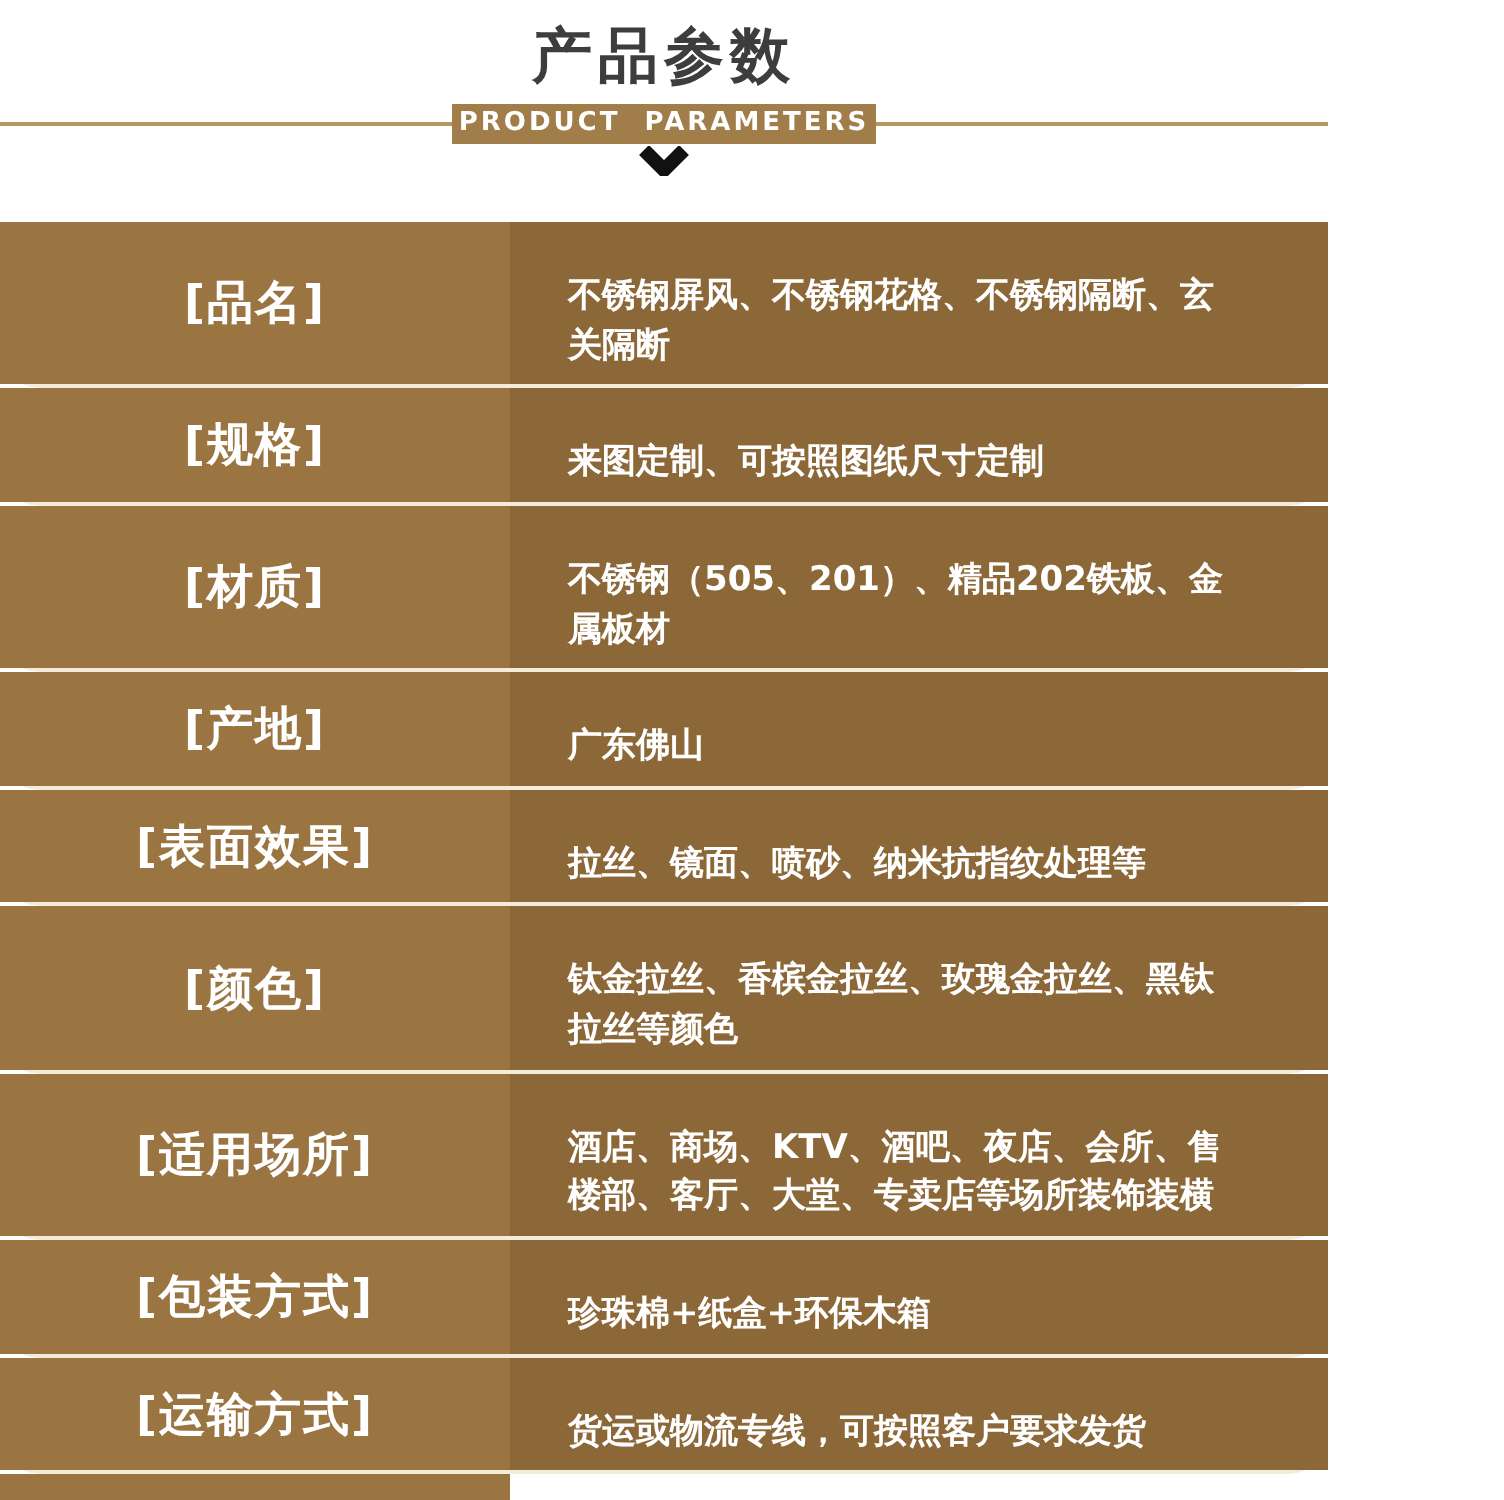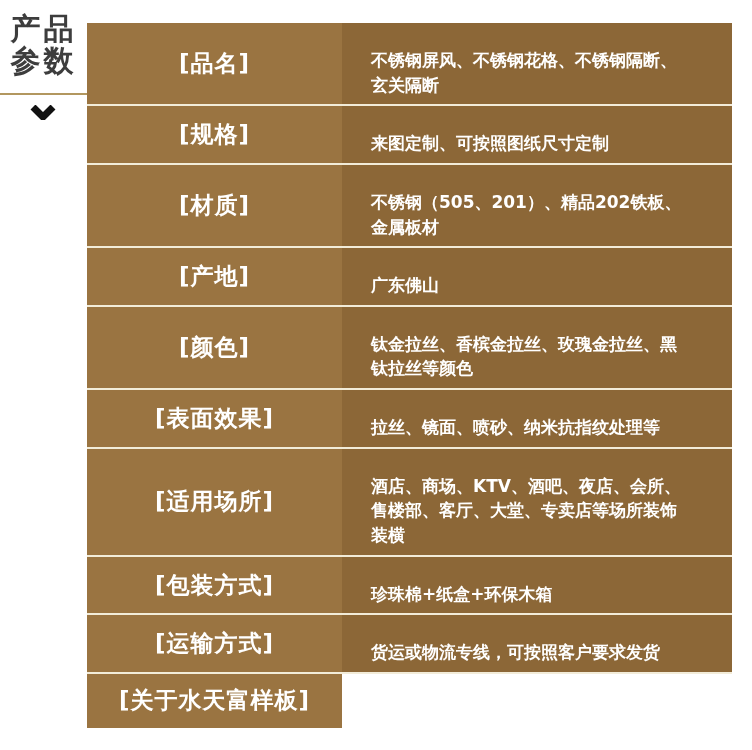--- a/index.html
+++ b/index.html
@@ -12,21 +12,21 @@
     --bottom-bar:#3b3d35;
     --text:#ffffff;
   }
   *{margin:0;padding:0;box-sizing:border-box;}
   html,body{background:#ffffff;}
   body{
     width:752px;height:750px;
     font-family:"DejaVu Sans","Liberation Sans",sans-serif;
     overflow:hidden;
   }
-  .page{width:732px;height:750px;background:#fff;display:flex;}
+  .page{width:664px;height:750px;background:#fff;display:flex;flex-direction:column;}
 
   
   .header{padding-top:13px;}
   .page-title{
     text-align:center;
     font-size:30px;
     font-weight:bold;
     color:var(--title);
     letter-spacing:3px;
     line-height:32px;
@@ -56,20 +56,21 @@
 
   
   .param-table{
     margin-top:23px;
     display:flex;flex-direction:column;
   }
   .row{
     display:flex;
     min-height:54px;
     border-bottom:2px solid var(--separator);
+    border-radius:20px;
   }
   .row:last-child{border-bottom:none;}
   .label-cell{
     width:255px;
     background:var(--label-bg);
     color:var(--text);
     font-size:23px;
     font-weight:bold;
     display:flex;align-items:center;justify-content:center;
     text-align:center;
@@ -90,20 +91,21 @@
 </style>
 </head>
 <body>
 
 <div class="page">
 
   <div class="header">
     <div class="page-title">产品参数</div>
     <div class="ribbon-row">
       <div class="ribbon-line"></div>
+      <div class="ribbon">PRODUCT PARAMETERS</div>
       <div class="ribbon-line"></div>
     </div>
     <div class="arrow-wrap">
       <svg width="28" height="15" viewBox="0 0 28 15" aria-hidden="true">
         <polyline points="4,2 14,12 24,2" fill="none" stroke="#111111" stroke-width="7"></polyline>
       </svg>
     </div>
   </div>
 
   <div class="param-table" id="param-table">
@@ -122,27 +124,27 @@
     <div class="label-cell">[材质]</div>
     <div class="value-cell">不锈钢（505、201）、精品202铁板、金属板材</div>
   </div>
 
   <div class="row">
     <div class="label-cell">[产地]</div>
     <div class="value-cell">广东佛山</div>
   </div>
 
   <div class="row">
-    <div class="label-cell">[颜色]</div>
-    <div class="value-cell">钛金拉丝、香槟金拉丝、玫瑰金拉丝、黑钛拉丝等颜色</div>
+    <div class="label-cell">[表面效果]</div>
+    <div class="value-cell">拉丝、镜面、喷砂、纳米抗指纹处理等</div>
   </div>
 
   <div class="row">
-    <div class="label-cell">[表面效果]</div>
-    <div class="value-cell">拉丝、镜面、喷砂、纳米抗指纹处理等</div>
+    <div class="label-cell">[颜色]</div>
+    <div class="value-cell">钛金拉丝、香槟金拉丝、玫瑰金拉丝、黑钛拉丝等颜色</div>
   </div>
 
   <div class="row">
     <div class="label-cell">[适用场所]</div>
     <div class="value-cell">酒店、商场、KTV、酒吧、夜店、会所、售楼部、客厅、大堂、专卖店等场所装饰装横</div>
   </div>
 
   <div class="row">
     <div class="label-cell">[包装方式]</div>
     <div class="value-cell">珍珠棉+纸盒+环保木箱</div>

